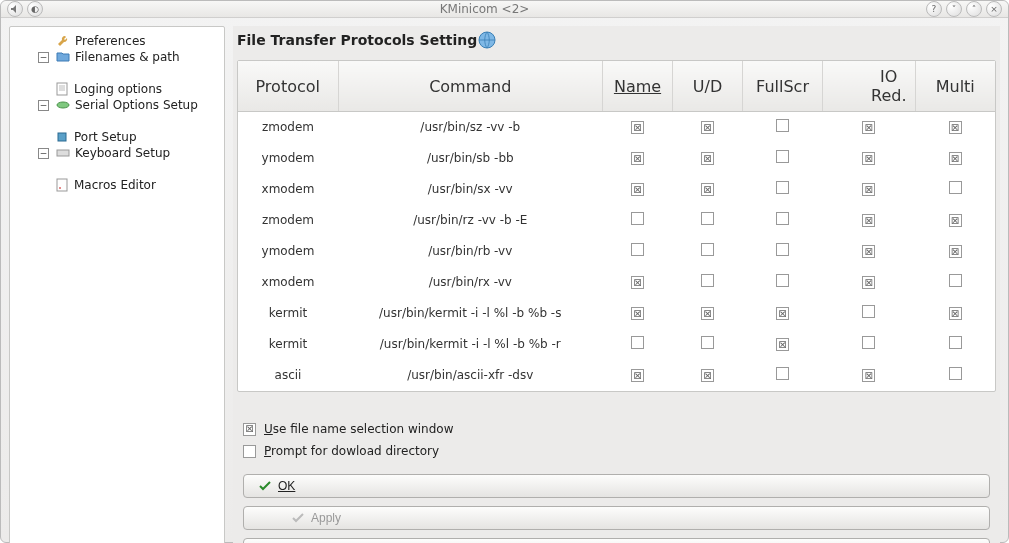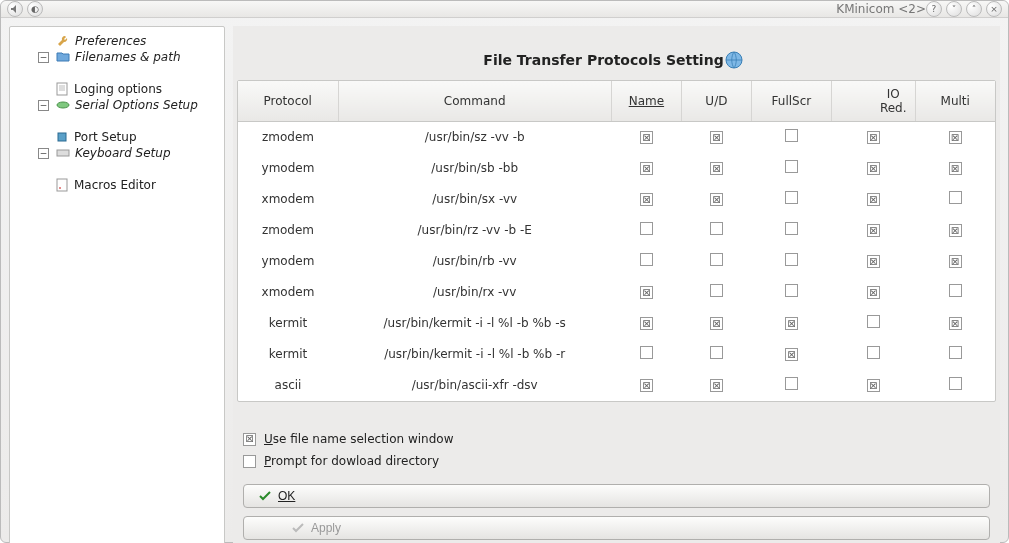--- a/index.html
+++ b/index.html
@@ -24,21 +24,21 @@
 .titlebar {
   height: 24px;
   display: flex;
   align-items: center;
   padding: 0 6px;
   background: linear-gradient(#f7f7f6,#e8e7e5);
   border-bottom: 1px solid #d0cfce;
   border-radius: 6px 6px 0 0;
 }
 .titlebar .left-icons, .titlebar .right-icons { display:flex; gap:4px; align-items:center; }
-.titlebar .title { flex:1; text-align:right; color:#777; font-size:12px; }
+.titlebar .title { flex:1; text-align:center; color:#777; font-size:12px; }
 .tb-btn {
   width:16px; height:16px; border-radius:8px;
   background: radial-gradient(circle at 30% 30%, #fff, #ddd);
   border:1px solid #bbb;
   display:flex; align-items:center; justify-content:center;
   font-size:9px; color:#666;
 }
 .body {
   flex:1;
   display:flex;
@@ -53,50 +53,49 @@
   padding: 6px 2px;
   overflow:auto;
 }
 .tree-row {
   display:flex; align-items:center; gap:4px;
   padding: 1px 4px;
   white-space:nowrap;
   cursor:default;
 }
 .tree-row.child { padding-left: 42px; margin-top: 16px; }
-.tree-row.top { padding-left: 22px; font-style: italic; }
+.tree-row.top { padding-left: 22px; }
 .tree-row.selected { background:#cfe3f8; }
 .expander {
   width:11px; height:11px; border:1px solid #888; background:#fff;
   display:flex; align-items:center; justify-content:center;
   font-size:9px; color:#444; line-height:1;
   margin-left:4px; margin-right:2px;
 }
 .tree-icon { width:16px; height:14px; display:inline-flex; align-items:center; justify-content:center; }
 .main {
   flex:1; display:flex; flex-direction:column;
   background:#ecebea;
 }
 .heading-row {
-  display:flex; align-items:center; justify-content:center;
+  display:flex; align-items:center; justify-content:flex-start;
   padding: 4px 10px 10px 4px;
-  margin-top: 20px;
 }
 .heading-row h2 { font-size:14px; font-weight:bold; }
 .globe-icon { width:20px; height:20px; }
 .table-wrap {
   border:1px solid #c8c8c6; border-radius:2px; background:#fff;
   margin: 0 4px;
 }
 table { width:100%; border-collapse:collapse; }
 thead th {
   background: linear-gradient(#f9f9f8,#e9e8e6);
   border-right:1px solid #d6d5d3;
   border-bottom:1px solid #c8c8c6;
-  padding:6px 8px; font-weight:normal; font-size:12px; color:#333;
+  padding:6px 8px; font-weight:normal; font-size:16px; color:#333;
 }
 thead th:last-child { border-right:none; }
 tbody td {
   padding:7px 8px; text-align:center; font-size:12px; color:#333;
   border-bottom:1px solid transparent;
 }
 tbody td.protocol, tbody td.command { text-align:center; }
 .chk {
   width:13px; height:13px; border:1px solid #999; background:#fff;
   display:inline-flex; align-items:center; justify-content:center;

